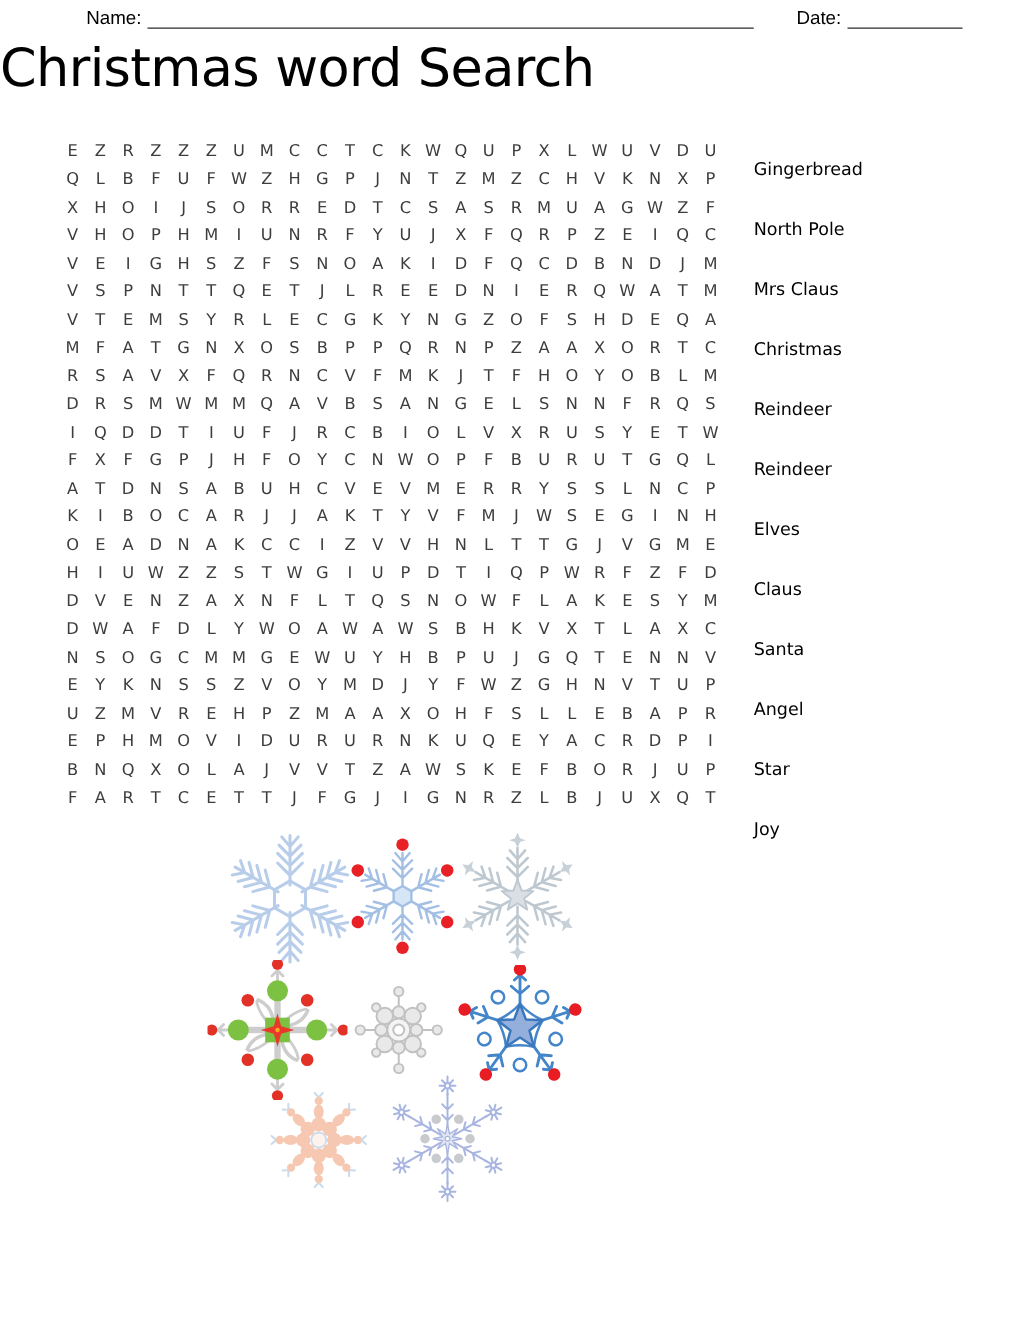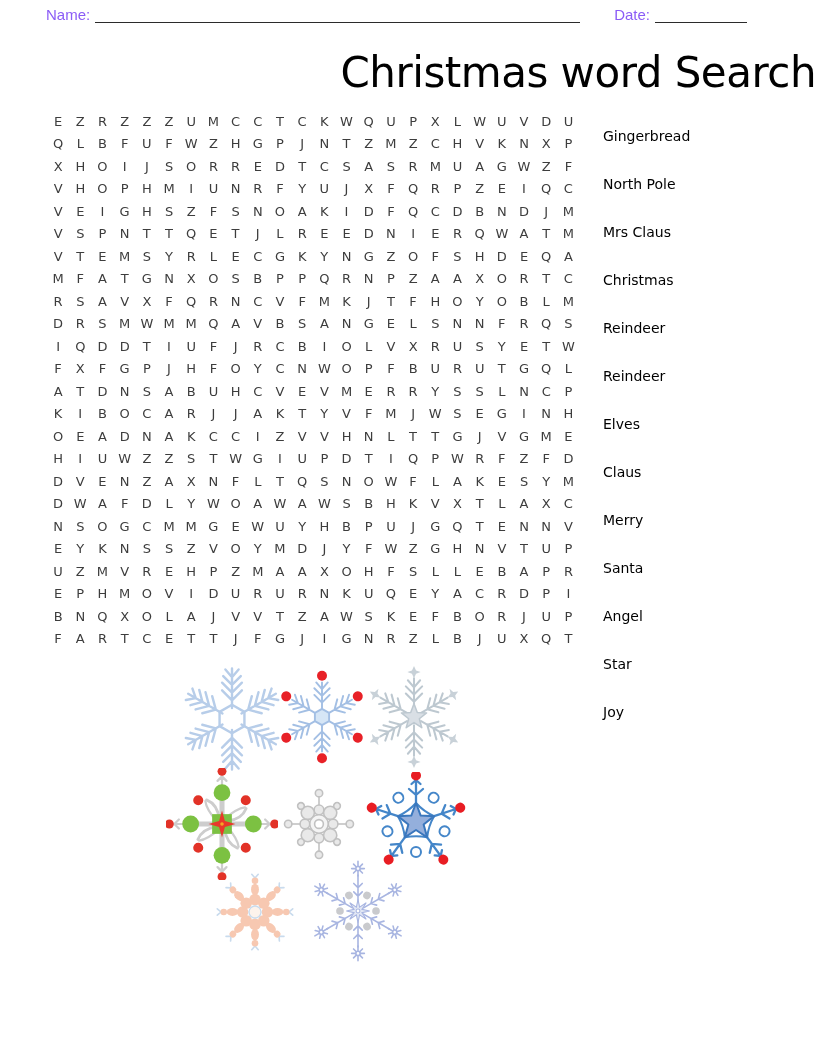--- a/index.html
+++ b/index.html
@@ -4,29 +4,29 @@
 <style>
   html,body { margin:0; padding:0; }
   body {
     width:816px; height:1056px; background:#ffffff; position:relative;
     font-family:"DejaVu Sans", sans-serif; overflow:hidden;
   }
   
   .header {
     position:absolute; top:6px; left:46px; width:724px;
     display:flex; align-items:flex-end;
-    font-family:"Liberation Sans", sans-serif; font-size:15px; color:#8b5cf6;
+    font-family:"Liberation Sans", sans-serif; font-size:15px; color:#000000;justify-content:flex-end;
   }
   .hline { border-bottom:1.5px solid #2b2b2b; height:15px; }
   .name-line { width:485px; margin-left:5px; }
   .hspacer { width:34px; }
   .date-line { width:92px; margin-left:5px; }
 
   .title {
-    position:absolute; top:48px; left:0; width:100%; text-align:right;
+    position:absolute; top:30px; left:0; width:100%; text-align:left;
     font-size:42px; color:#000; letter-spacing:-0.5px; white-space:nowrap;
   }
 
   
   .grid-wrap { position:absolute; left:47px; top:110px; }
   .grid-row { display:flex; }
   .grid-cell {
     width:22.2px; height:22.5px; display:flex; align-items:center; justify-content:center;
     font-size:13px; color:#3d3d3d;
   }
@@ -682,21 +682,20 @@
 
   <div class="word-list">
       <div class="word">Gingerbread</div>
       <div class="word">North Pole</div>
       <div class="word">Mrs Claus</div>
       <div class="word">Christmas</div>
       <div class="word">Reindeer</div>
       <div class="word">Reindeer</div>
       <div class="word">Elves</div>
       <div class="word">Claus</div>
-      <div class="word">Merry</div>
       <div class="word">Santa</div>
       <div class="word">Angel</div>
       <div class="word">Star</div>
       <div class="word">Joy</div>
     </div>
 
   <div class="deco">
 
     <svg style="left:177px;top:664px;width:110px;height:110px" viewBox="-50 -50 100 100">
       <defs>

